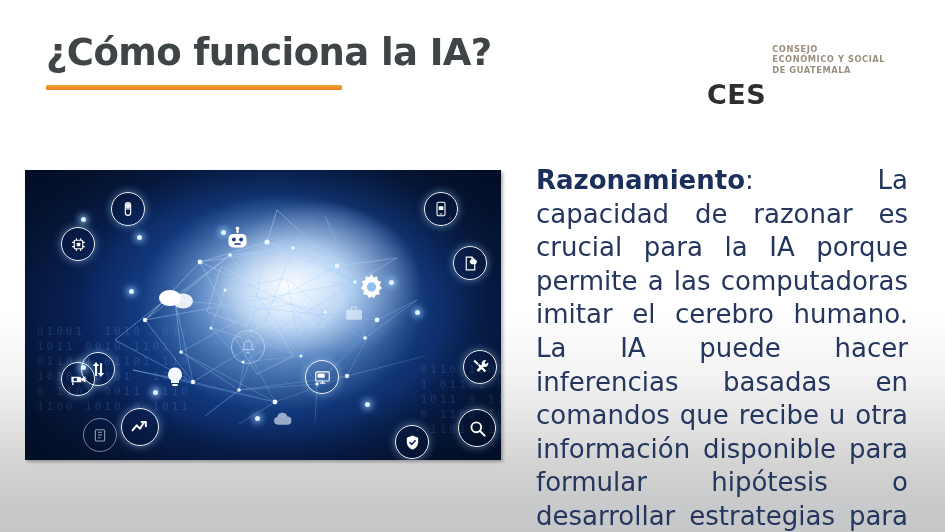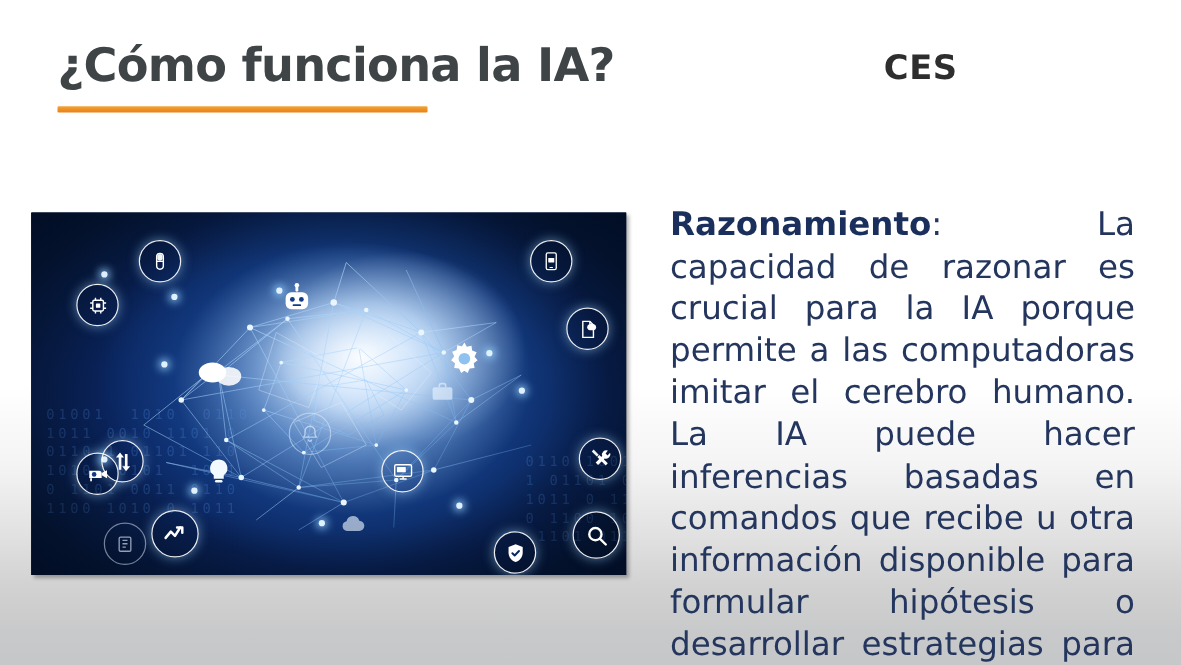--- a/index.html
+++ b/index.html
@@ -60,20 +60,21 @@
     left: 707px;
     top: 41px;
     display: flex;
     align-items: flex-start;
     gap: 6px;
   }
   .logo-mark-wrap {
     display: flex;
     flex-direction: column;
     align-items: flex-end;
+    margin-top: 40px;
   }
   .logo-mark {
     font-family: "DejaVu Sans", "Liberation Sans", sans-serif;
     font-size: 27px;
     font-weight: bold;
     letter-spacing: 0.5px;
     color: #2e2e2e;
     line-height: 1;
   }
   .logo-underline {
@@ -192,20 +193,25 @@
 
   <div class="title-block">
     <div class="slide-title">¿Cómo funciona la IA?</div>
     <div class="title-rule"></div>
   </div>
 
   <div class="logo">
     <div class="logo-mark-wrap">
       <div class="logo-mark">CES</div>
       <div class="logo-underline"></div>
+    </div>
+    <div class="logo-text">
+      <div class="logo-line">CONSEJO</div>
+      <div class="logo-line">ECONÓMICO Y SOCIAL</div>
+      <div class="logo-line">DE GUATEMALA</div>
     </div>
   </div>
 
   <div class="figure">
     <div class="fig-canvas"></div>
 
     <div class="fig-binary" style="left:4px; top:148px; width:210px;">01001  1010  0110
 1011 0010 1101 0
 0110 1 01101 110
 1010  0101  1001

